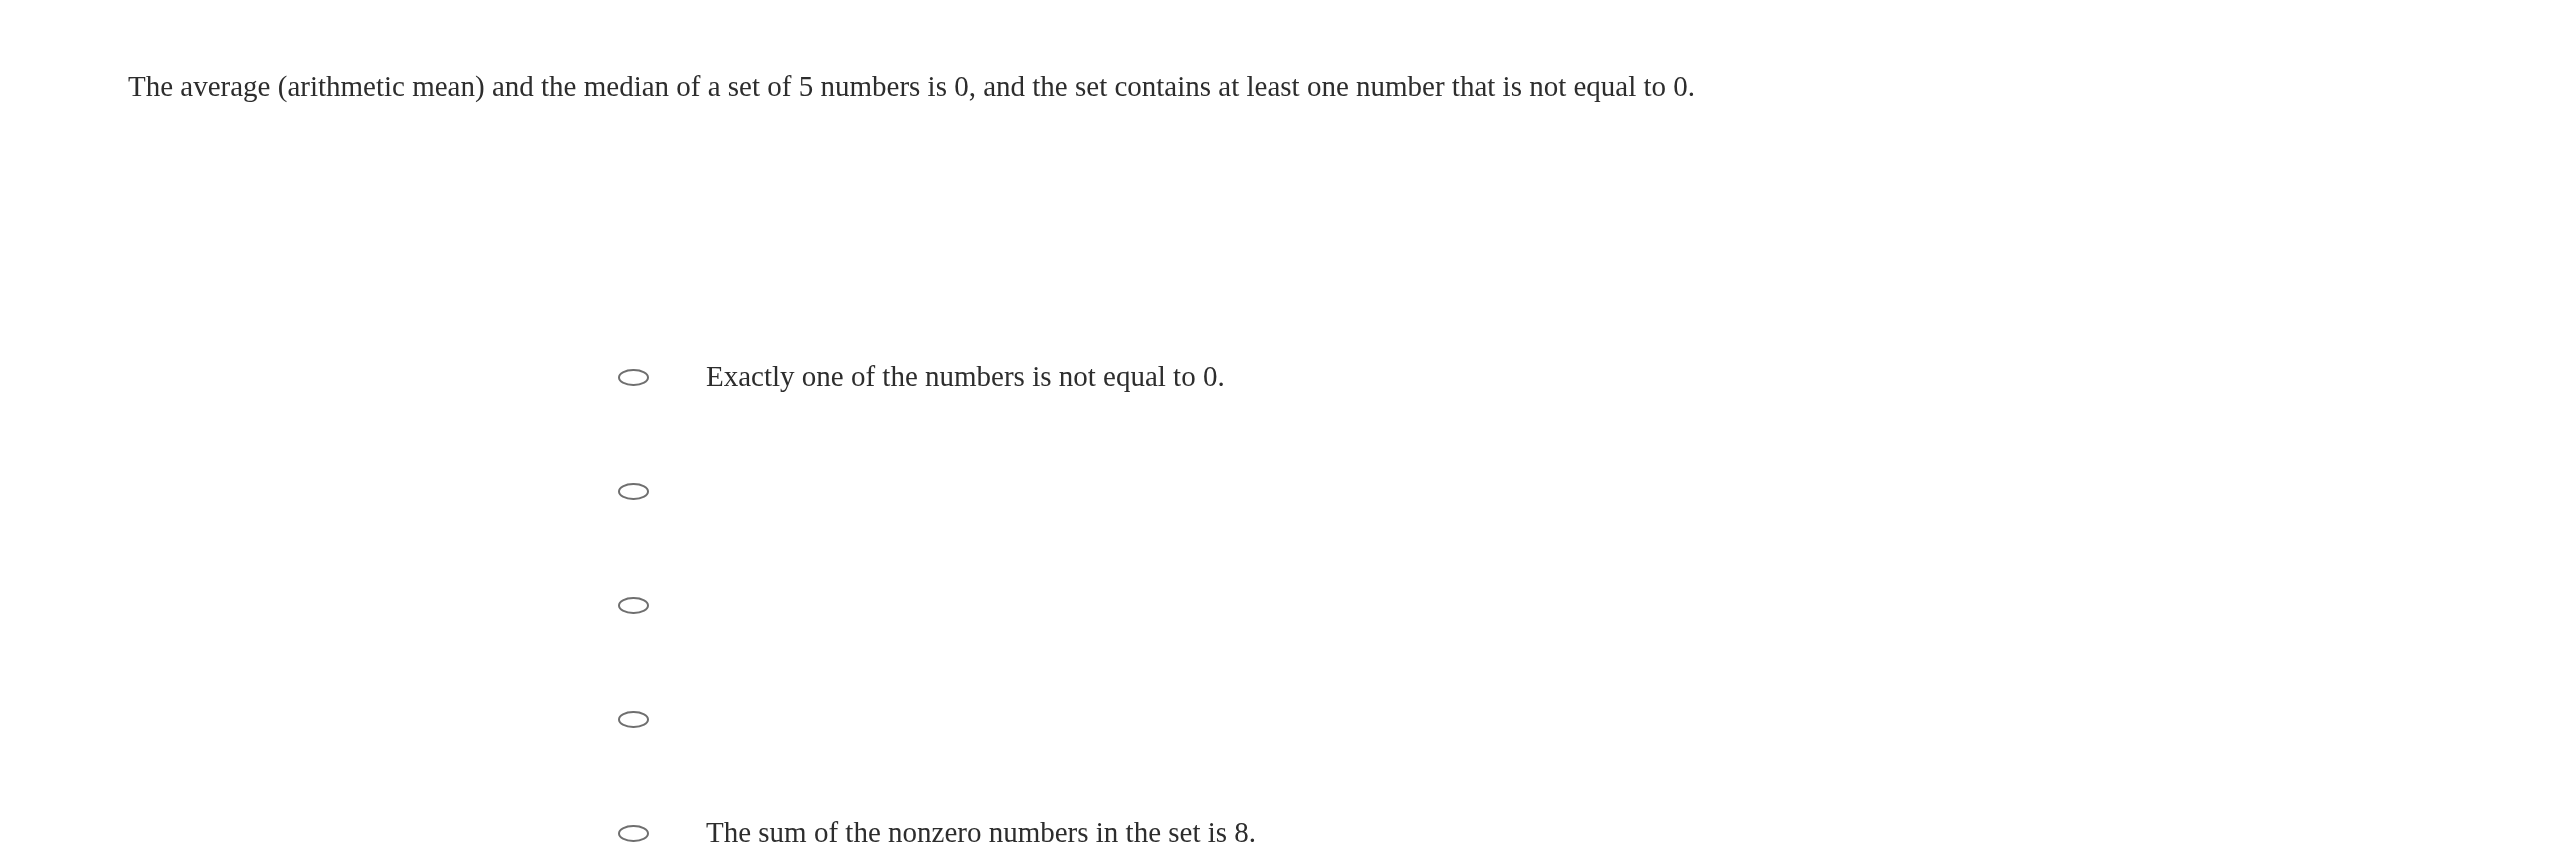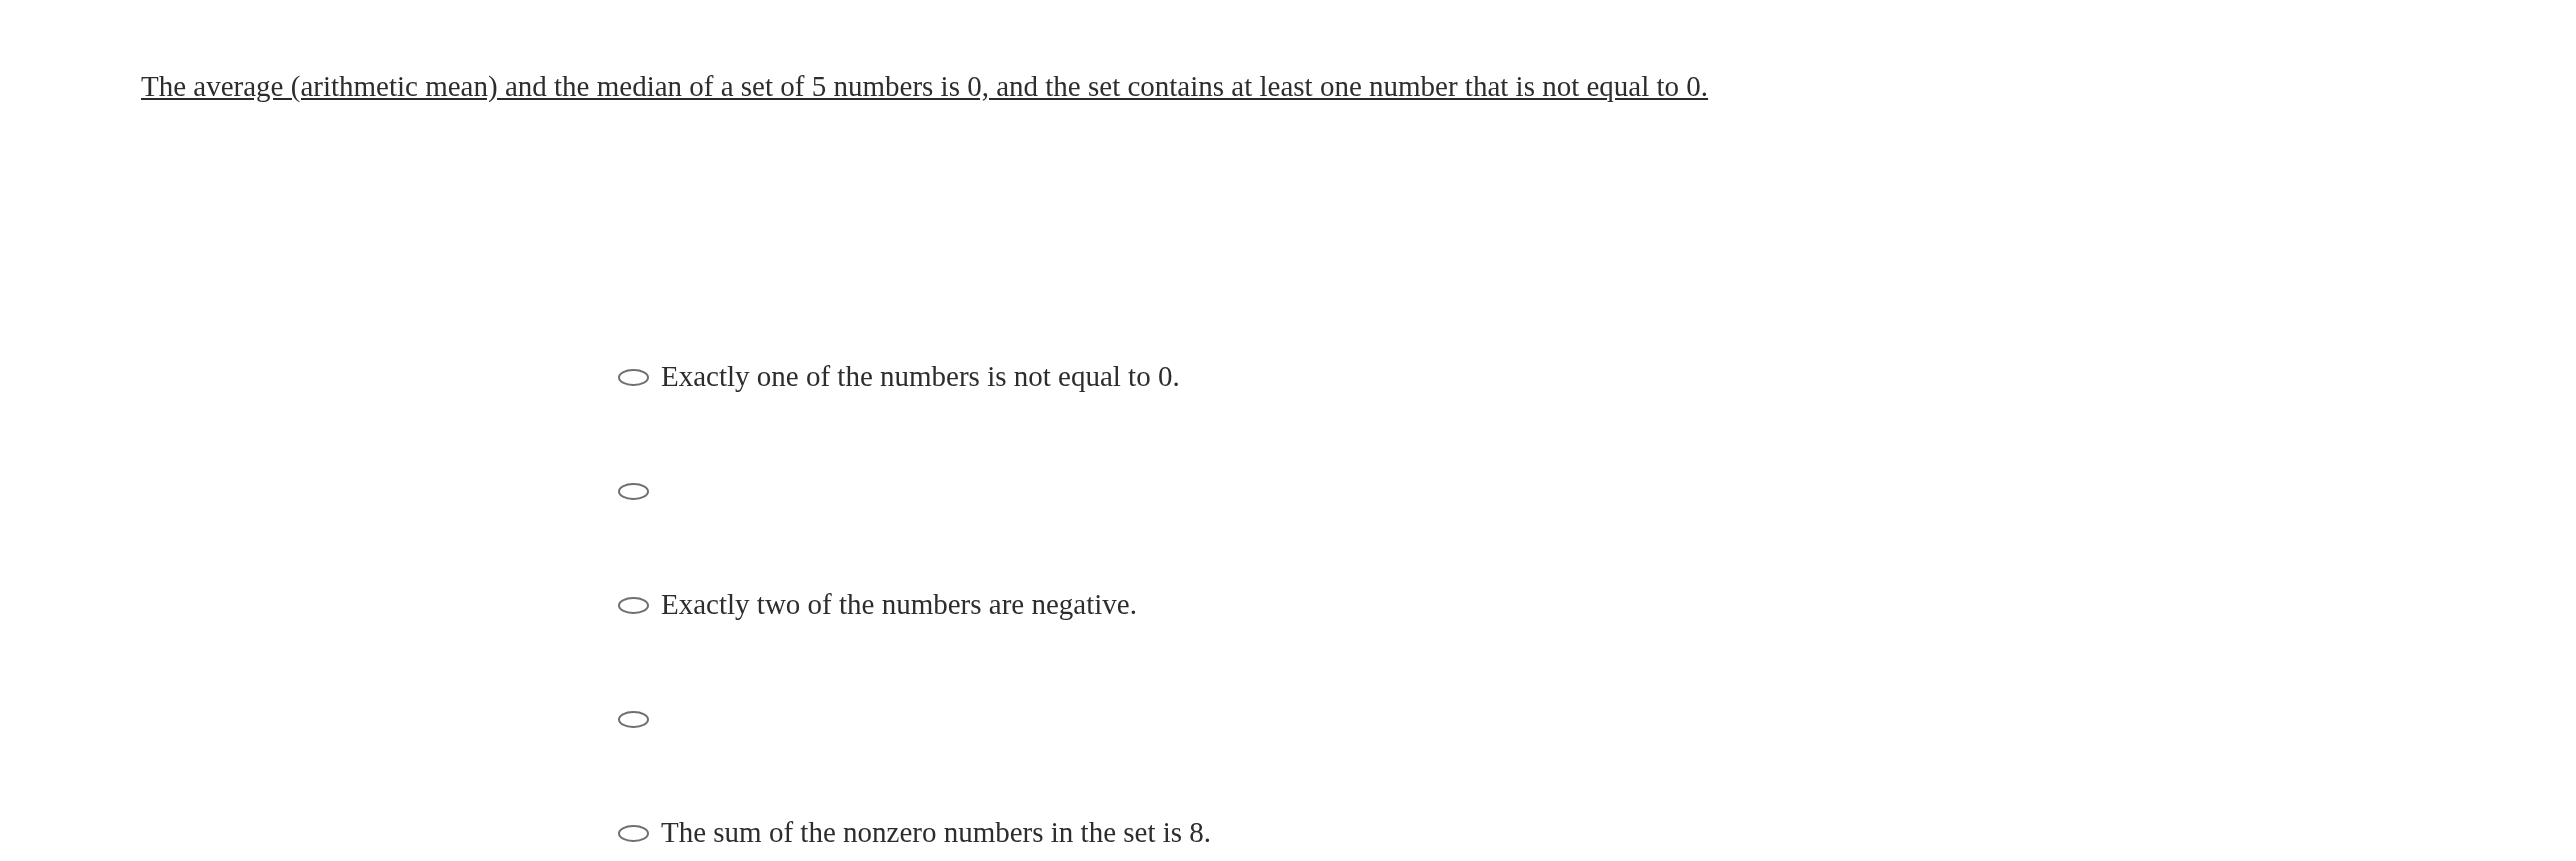--- a/index.html
+++ b/index.html
@@ -15,41 +15,41 @@
     overflow: hidden;
   }
   .page {
     position: relative;
     width: 2576px;
     height: 861px;
     background: #ffffff;
   }
   .question-block {
     position: absolute;
-    left: 141px;
+    left: 128px;
     top: 54px;
     width: 2193px;
-    text-decoration: underline;
   }
   .question-line {
     font-size: 29px;
     line-height: 64px;
     color: #2d2d2d;
     white-space: nowrap;
   }
   .choices {
     position: absolute;
     left: 618px;
     top: 319px;
     width: 1728px;
   }
   .choice {
     display: flex;
     align-items: center;
     height: 114px;
+    gap: 45px;
   }
   .radio {
     flex: 0 0 auto;
     width: 31px;
     height: 17.3px;
     border: 2px solid #6f6f6f;
     border-radius: 50%;
     background: #ffffff;
     box-sizing: border-box;
     margin-right: 12px;
@@ -78,21 +78,20 @@
       <span class="radio"></span>
       <span class="choice-label">Exactly one of the numbers is not equal to 0.</span>
     </div>
 
     <div class="choice">
       <span class="radio"></span>
     </div>
 
     <div class="choice">
       <span class="radio"></span>
-      <span class="choice-label">Exactly two of the numbers are negative.</span>
     </div>
 
     <div class="choice">
       <span class="radio"></span>
     </div>
 
     <div class="choice">
       <span class="radio"></span>
       <span class="choice-label">The sum of the nonzero numbers in the set is 8.</span>
     </div>

